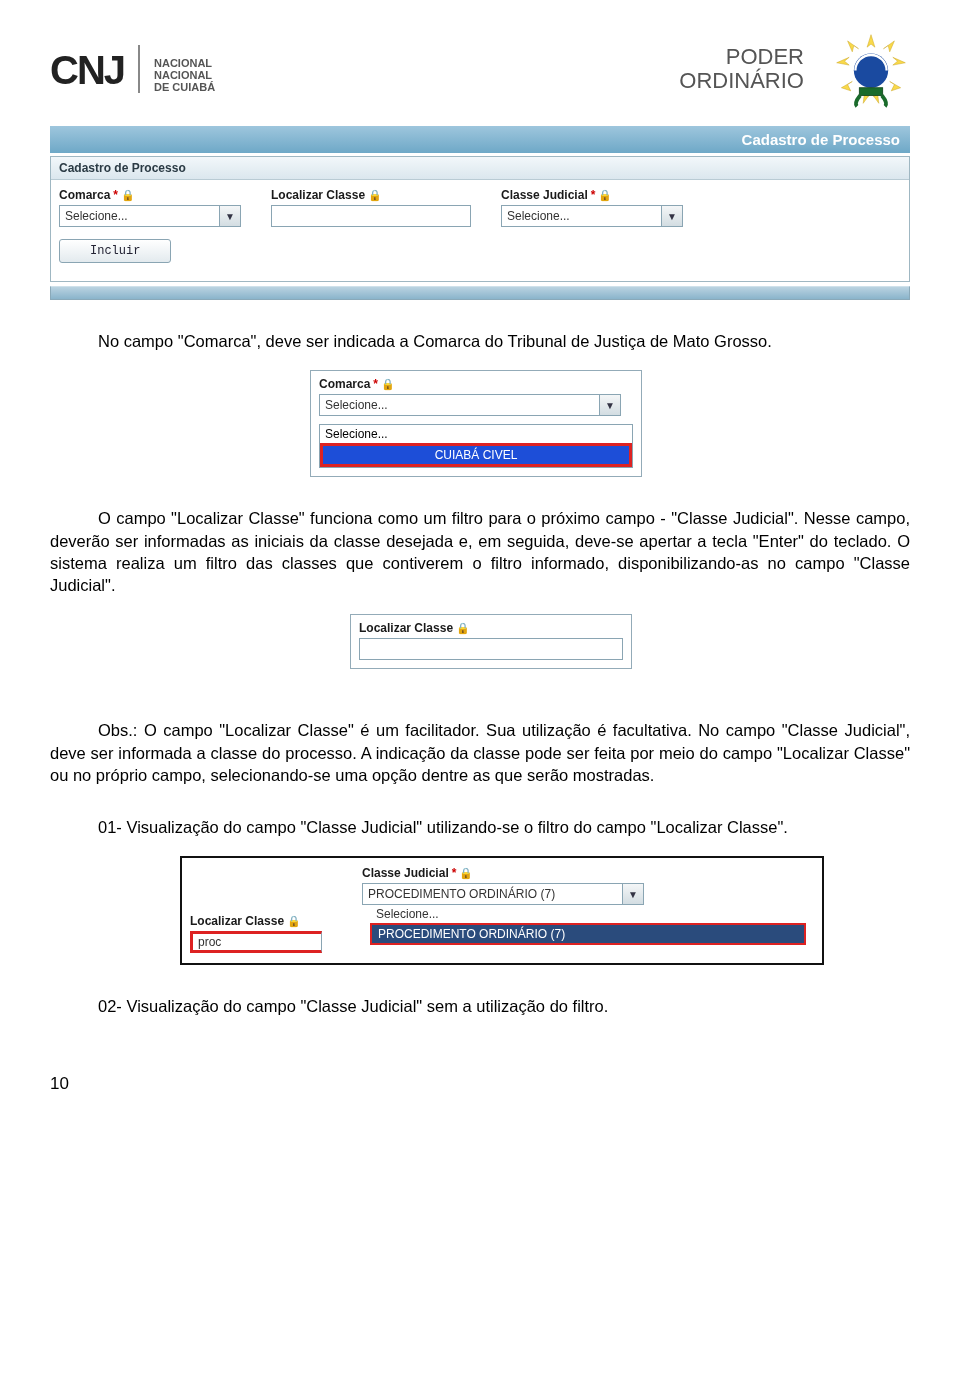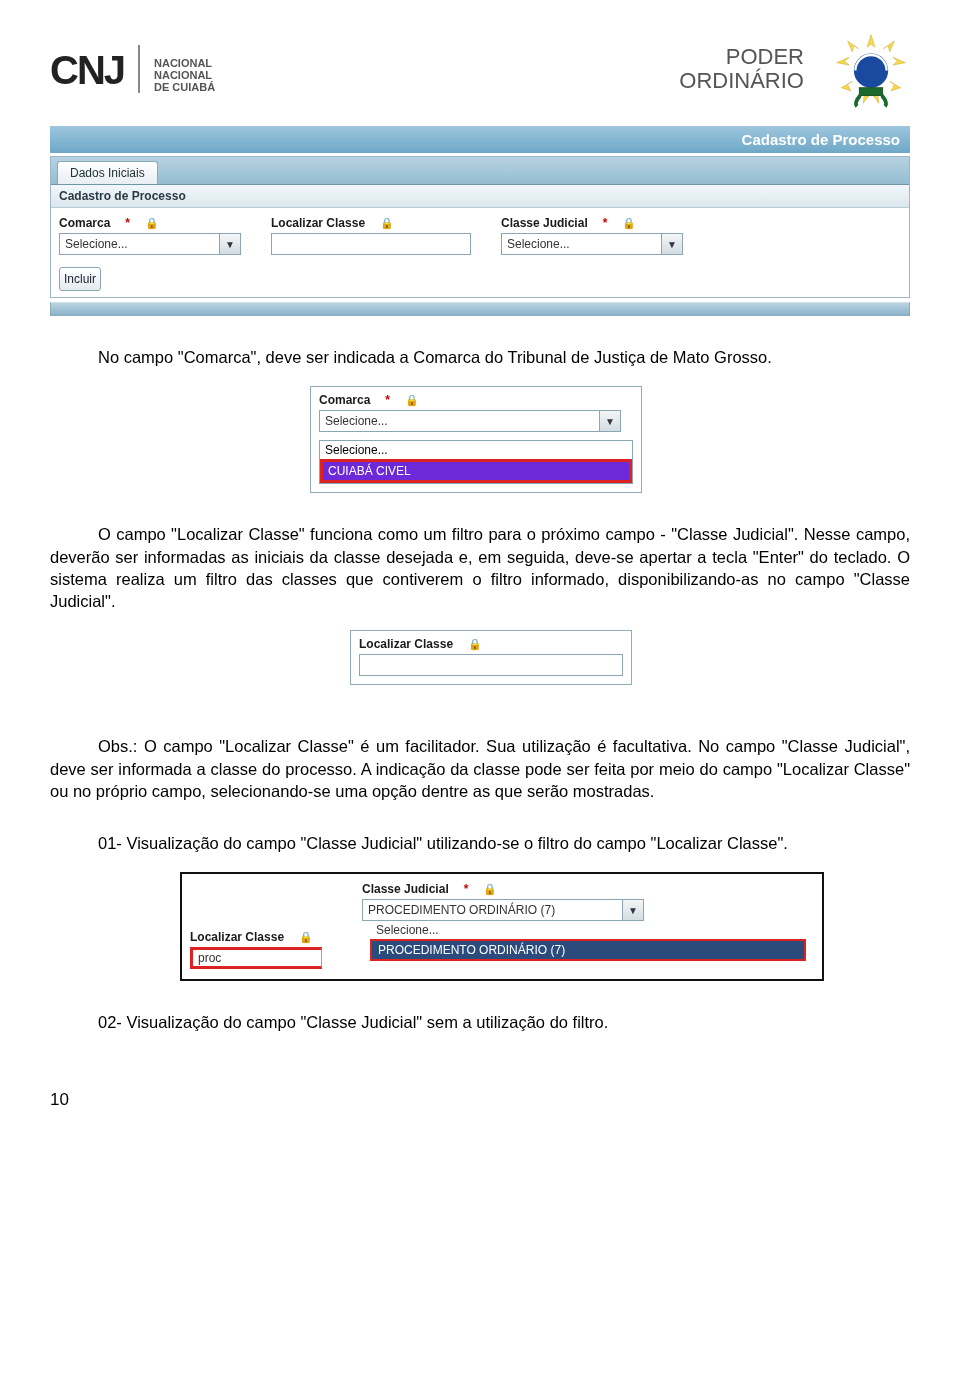--- a/index.html
+++ b/index.html
@@ -103,21 +103,21 @@
     flex-wrap: wrap;
   }
   .field-block { display: flex; flex-direction: column; }
   .fld-label {
     font-size: 12px;
     font-weight: 700;
     color: #1a1a1a;
     margin-bottom: 3px;
     display: flex;
     align-items: center;
-    gap: 15px;
+    gap: 3px;
   }
   .req { color: #c00; font-weight: 700; }
   .lock-icon { color: #9aa6ad; font-size: 11px; }
   .textbox, .combobox {
     border: 1px solid #8aa5b3;
     background: #fff;
     font-size: 12px;
     color: #333;
     padding: 3px 5px;
     height: 22px;
@@ -139,25 +139,26 @@
     align-items: center;
     justify-content: center;
     color: #334;
     font-size: 10px;
     border-left: 1px solid #8aa5b3;
   }
   .btn {
     display: inline-block;
     border: 1px solid #8aa5b3;
     background: linear-gradient(#fff,#e3eaee);
-    padding: 4px 4px;
+    padding: 4px 30px;
     font-size: 12px;
     border-radius: 3px;
-    margin: 0 0 0 8px;
+    margin: 0 0 12px 8px;
     color: #223;
+    font-family: Liberation Mono, monospace;
   }
   .btn-row { padding: 2px 0 6px 0; }
 
   .grad-line {
     height: 12px;
     background: linear-gradient(#bad3e1,#8ab4cb);
     border: 1px solid #8aa9b9;
     border-top: 1px solid #cee1eb;
   }
 
@@ -189,22 +190,23 @@
   .dropdown-list {
     border: 2px solid #2a4b7c;
     margin: 0 8px 8px 8px;
     font-size: 12px;
   }
   .dropdown-list .opt {
     padding: 2px 5px;
     background: #fff;
   }
   .dropdown-list .opt.sel {
-    background: #6d28d9;
+    background: #1d4ed8;
     color: #fff;
+    text-align: center;
   }
   .red-frame {
     border: 3px solid #d22;
   }
 
   .wide-shot {
     border: 2px solid #111;
     margin: 8px 0 8px 130px;
     width: 640px;
     background: #fff;
@@ -275,23 +277,20 @@
         </svg>
       </div>
     </div>
   </div>
 
   <div class="doc-title-bar">
     <span>Cadastro de Processo</span>
   </div>
 
   <div class="ui-frame">
-    <div class="tabstrip">
-      <span class="tab">Dados Iniciais</span>
-    </div>
     <div class="panel-title">Cadastro de Processo</div>
     <div class="fields-row">
       <div class="field-block">
         <div class="fld-label">
           <span>Comarca</span>
             <span class="req">*</span>
             <span class="lock-icon">🔒</span>
         </div>
         <div class="combo-wrap">
           <div class="textbox">Selecione...</div>

